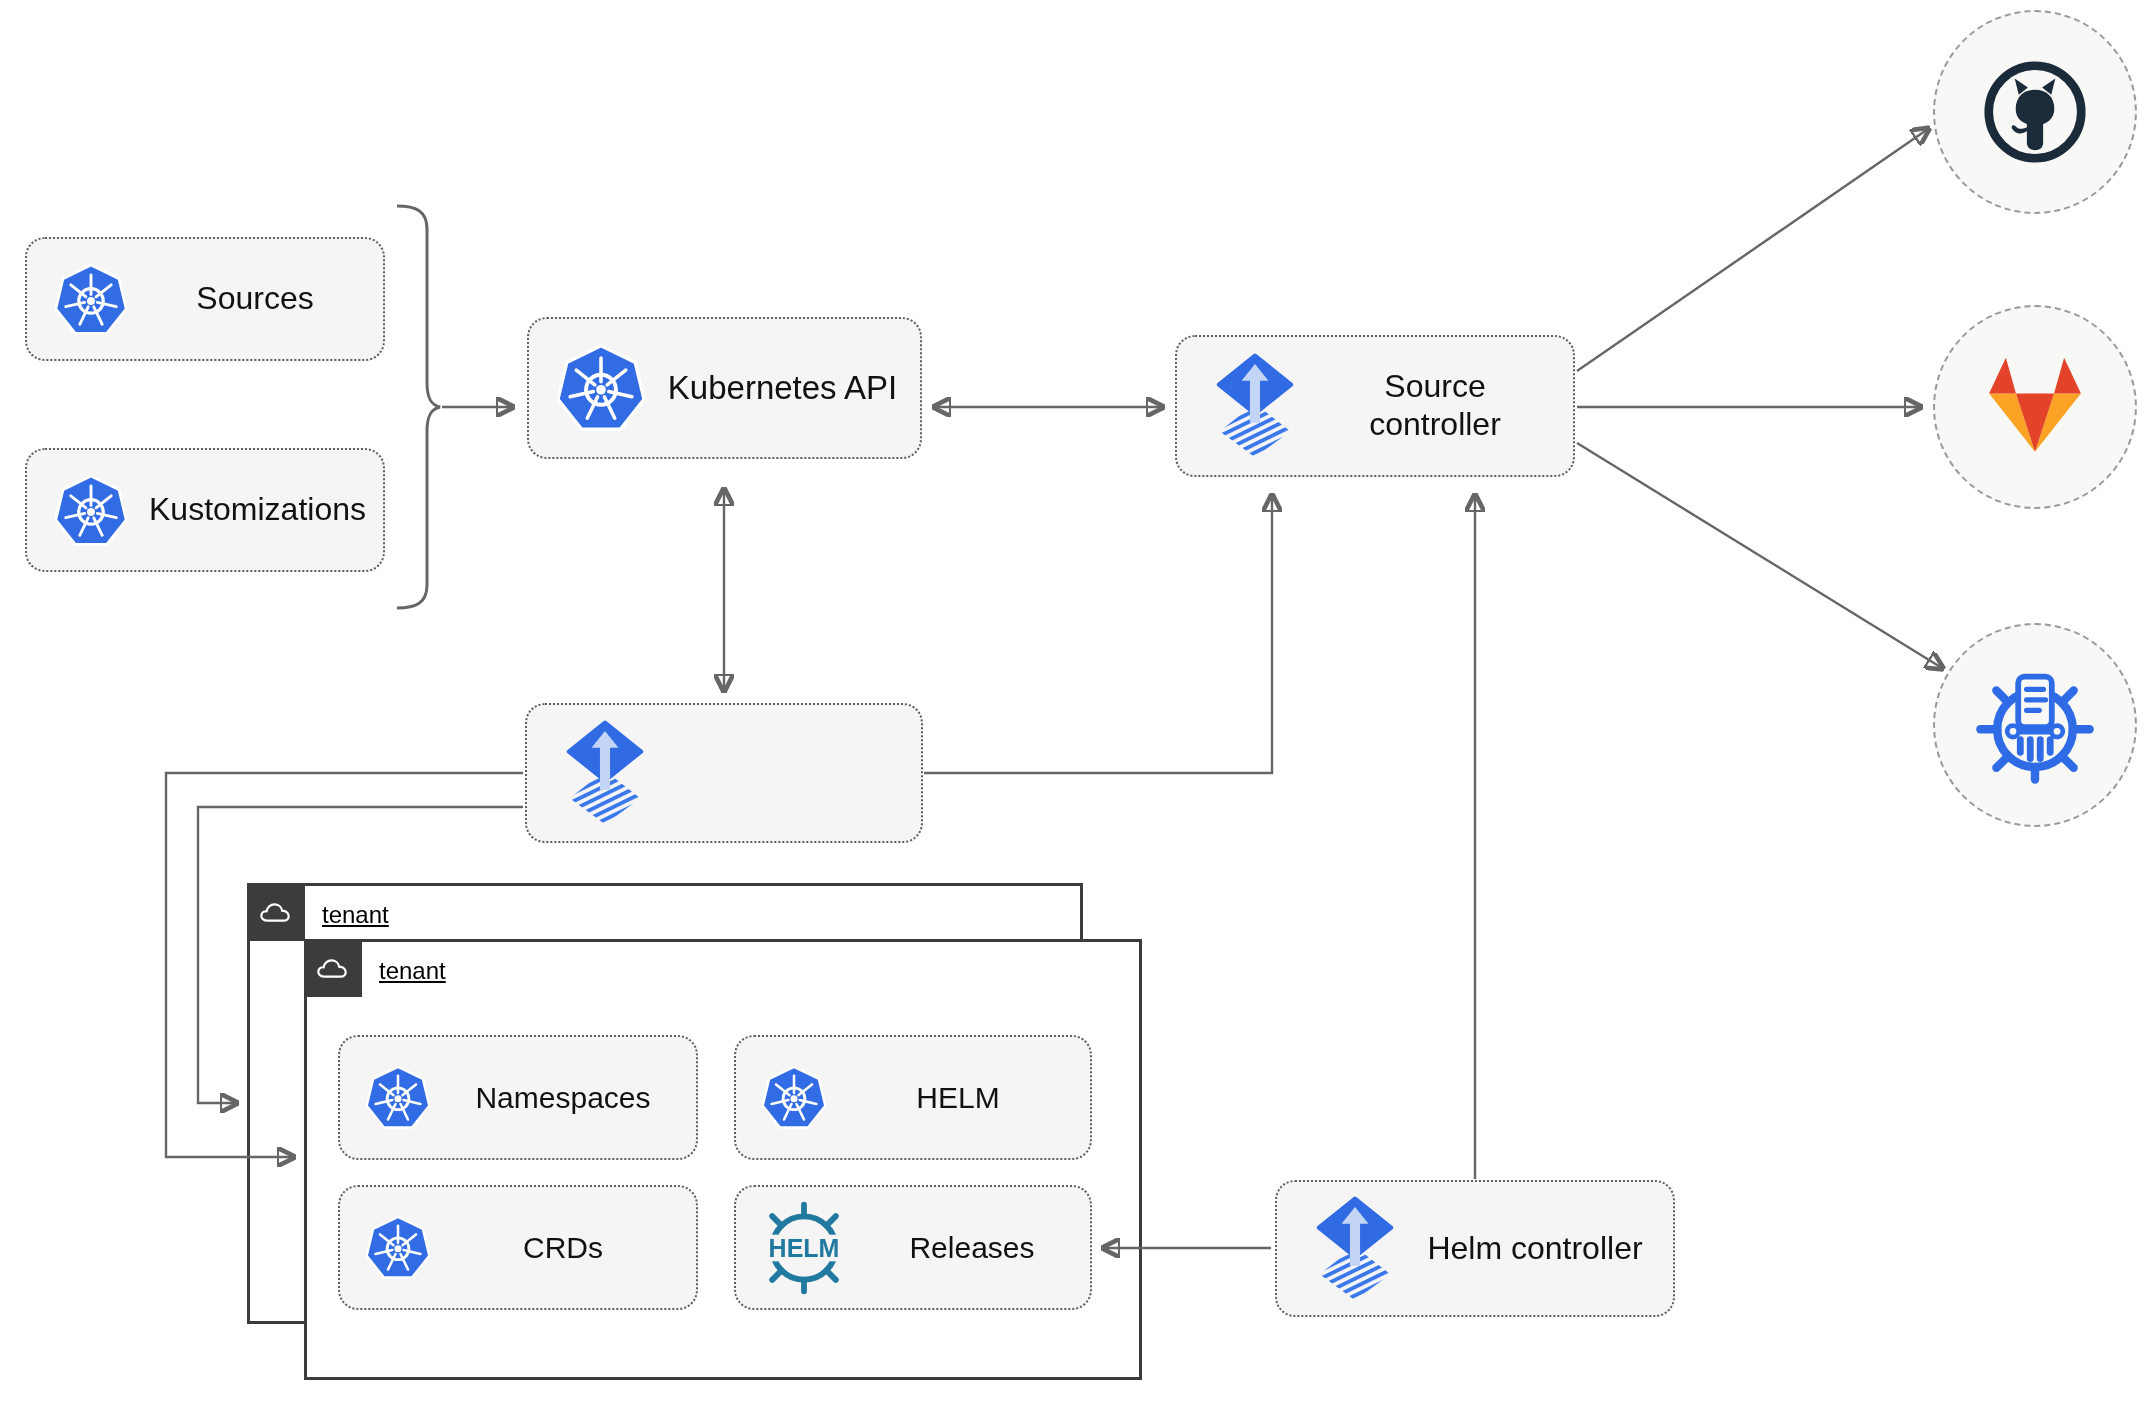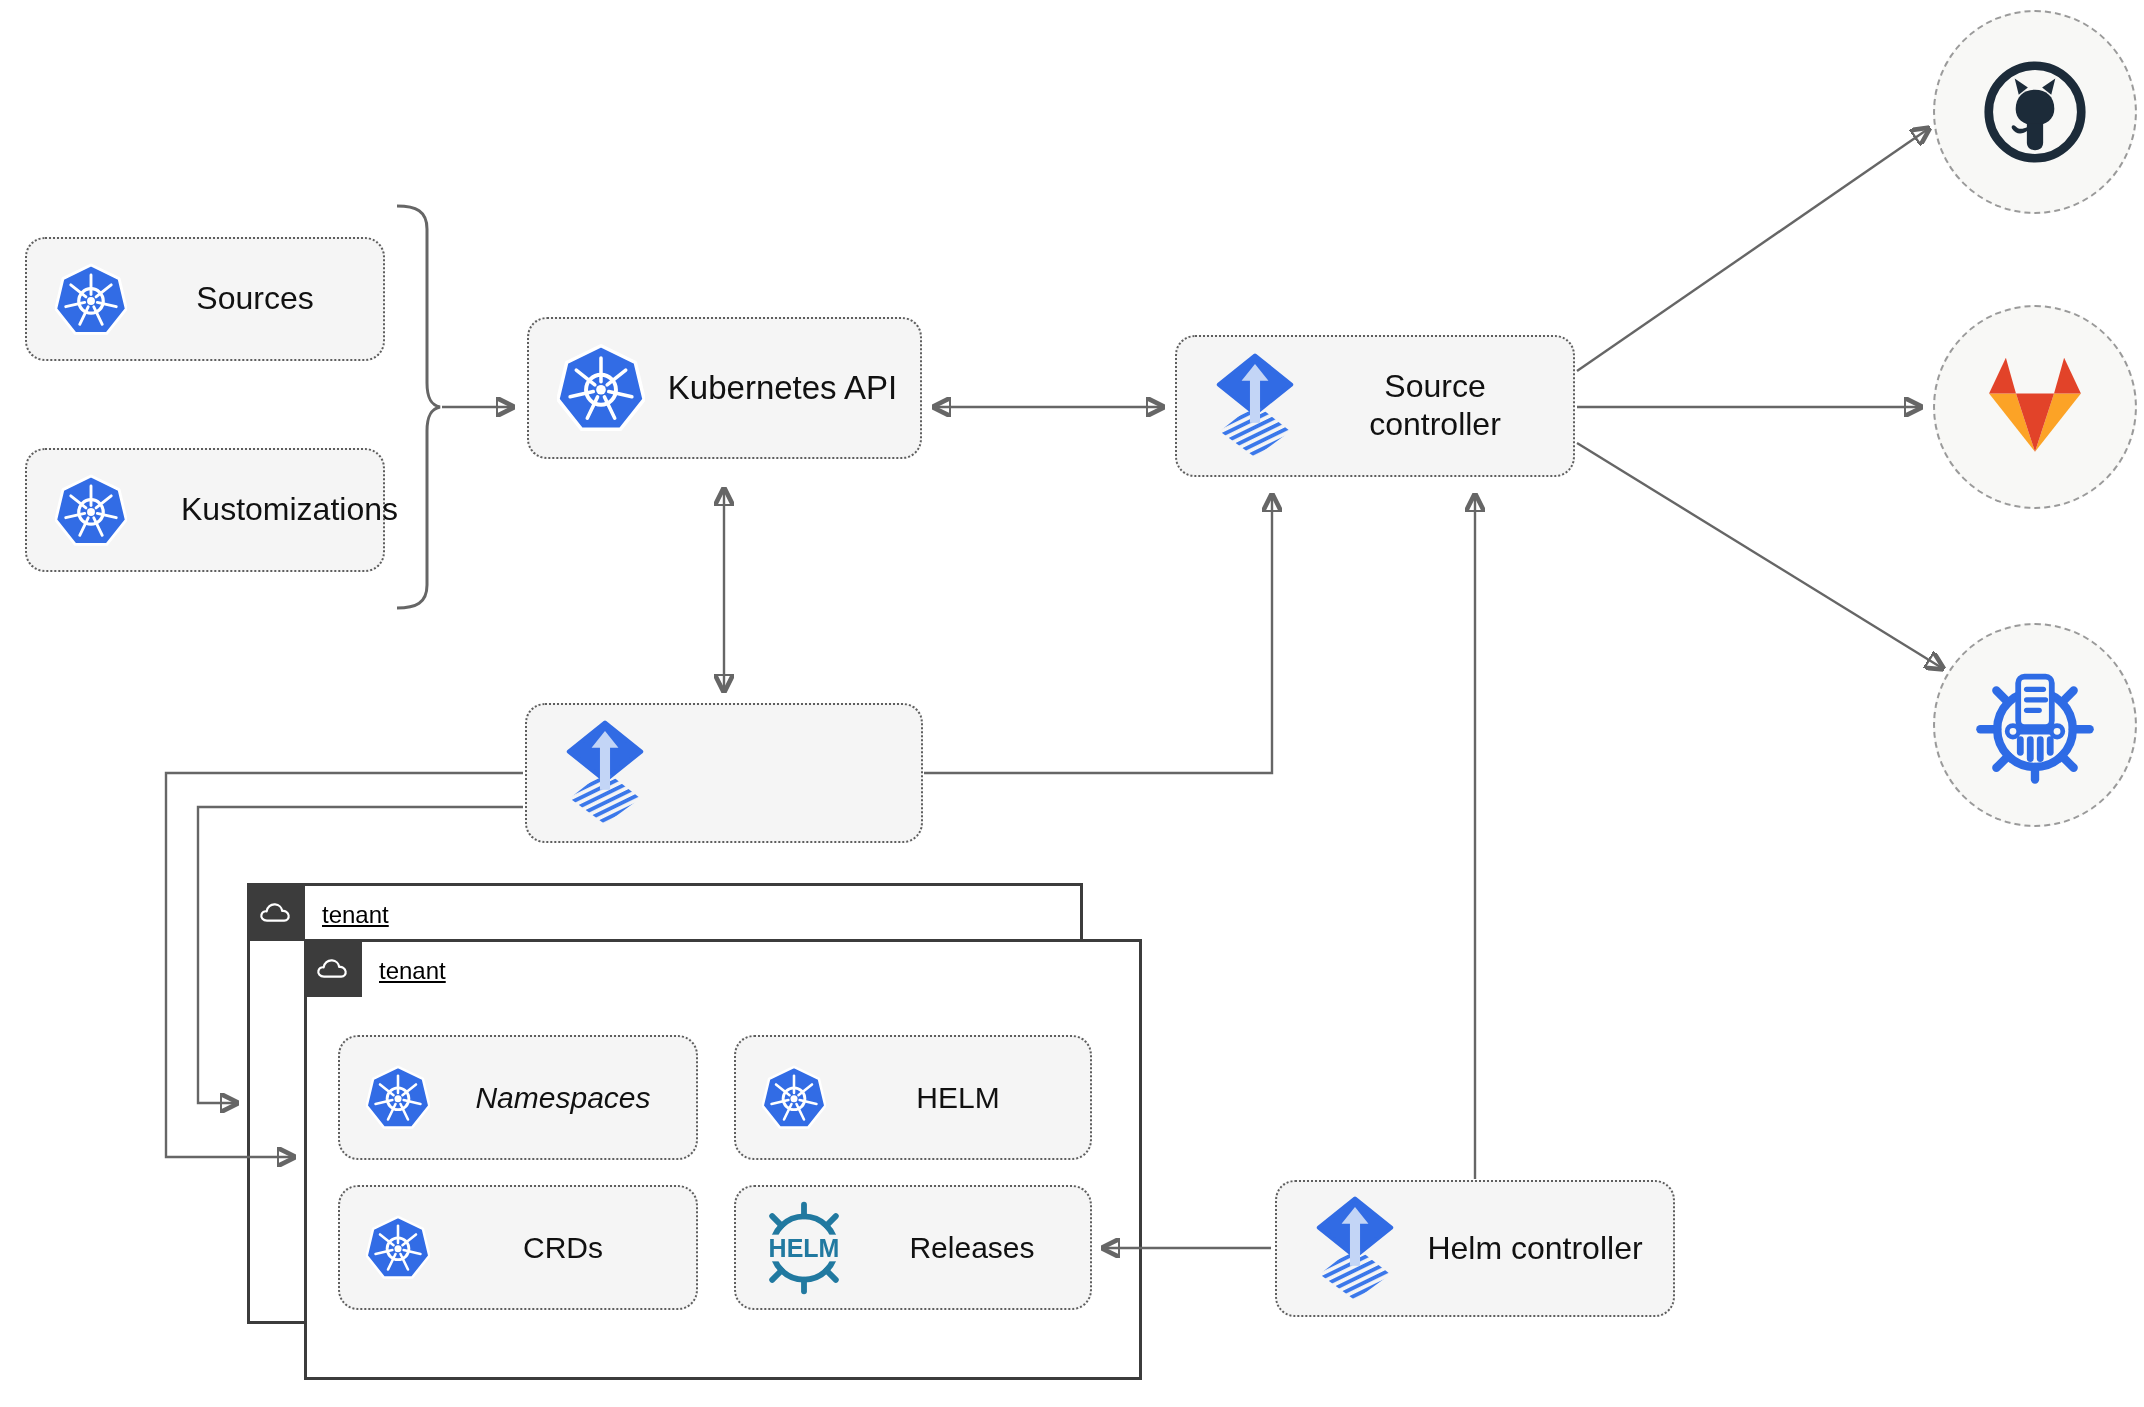--- a/index.html
+++ b/index.html
@@ -103,21 +103,21 @@
 
   <div class="node" style="left:25px;top:237px;width:360px;height:124px;">
     <span class="node-icon" style="margin-left:28px;">
       <svg width="72" height="75">
           <use href="#icon-k8s"></use>
         </svg>
     </span>
     <span class="node-label">Sources</span>
   </div>
 
-  <div class="node" style="left:25px;top:448px;width:360px;height:124px;gap:32px;">
+  <div class="node" style="left:25px;top:448px;width:360px;height:124px;">
     <span class="node-icon" style="margin-left:28px;">
       <svg width="72" height="75">
           <use href="#icon-k8s"></use>
         </svg>
     </span>
     <span class="node-label">Kustomizations</span>
   </div>
 
   <div class="node" style="left:527px;top:317px;width:395px;height:142px;">
     <span class="node-icon" style="margin-left:28px;">
@@ -147,21 +147,21 @@
 
   <div class="node" style="left:1275px;top:1180px;width:400px;height:137px;">
     <span class="node-icon" style="margin-left:36px;">
       <svg width="84" height="106">
           <use href="#icon-flux"></use>
         </svg>
     </span>
     <span class="node-label">Helm controller</span>
   </div>
 
-  <div class="node" style="left:338px;top:1035px;width:360px;height:125px;font-style:italic;">
+  <div class="node" style="left:338px;top:1035px;width:360px;height:125px;">
     <span class="node-icon" style="margin-left:26px;">
       <svg width="64" height="67">
           <use href="#icon-k8s"></use>
         </svg>
     </span>
     <span class="node-label node-label--item">Namespaces</span>
   </div>
 
   <div class="node" style="left:734px;top:1035px;width:358px;height:125px;">
     <span class="node-icon" style="margin-left:26px;">

